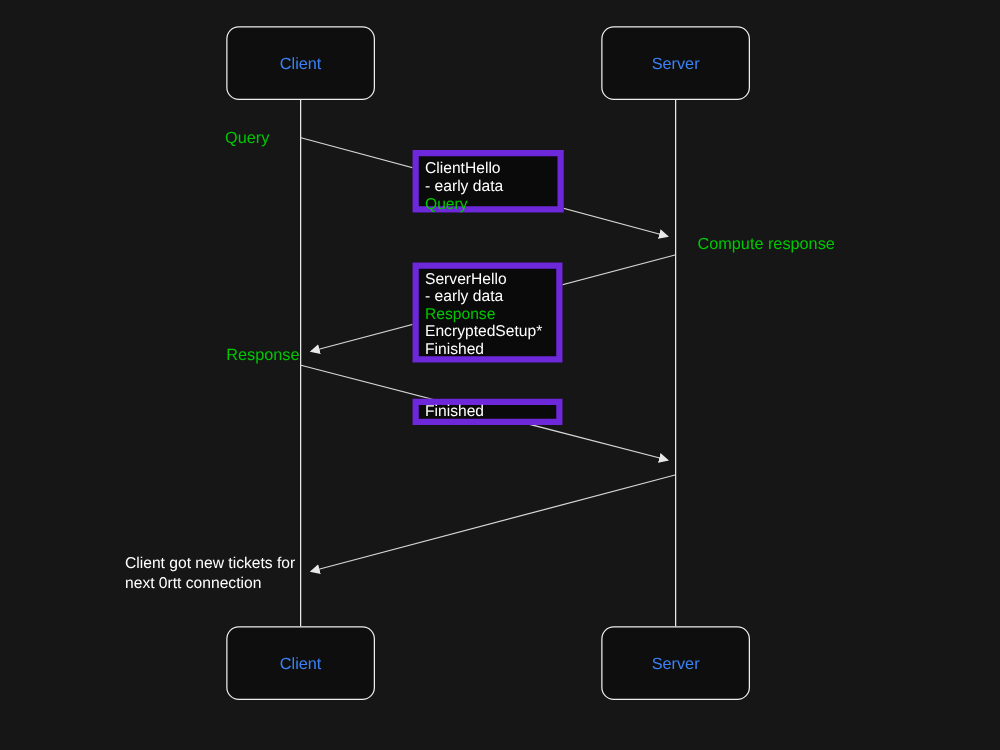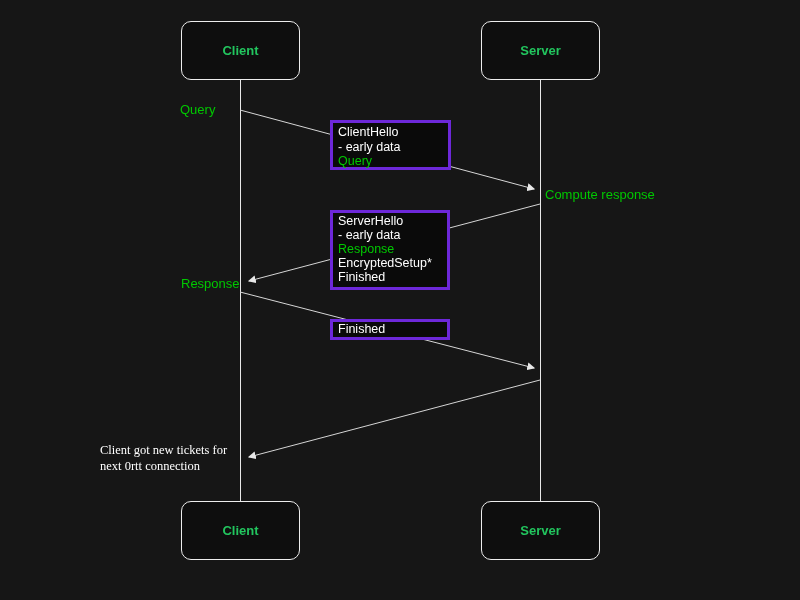--- a/index.html
+++ b/index.html
@@ -26,64 +26,62 @@
     width: 119px;
     height: 59px;
     box-sizing: border-box;
     background: #0e0e0e;
     border: 1.2px solid #ededed;
     border-radius: 10px;
     display: flex;
     align-items: center;
     justify-content: center;
     font-size: 13px;
-    color: #22c55e;
-    font-weight: bold;
+    color: #3b82f6;
   }
   .actor.top-left    { left: 181px; top: 21px; }
   .actor.top-right   { left: 481px; top: 21px; }
   .actor.bottom-left { left: 181px; top: 501px; }
   .actor.bottom-right{ left: 481px; top: 501px; }
 
   .msg-box {
     position: absolute;
     box-sizing: border-box;
     background: #0a0a0a;
-    border: 3px solid #6d28d9;
+    border: 5px solid #6d28d9;
     color: #ffffff;
     font-size: 12.5px;
     line-height: 14.5px;
     padding: 2px 5px;
     white-space: nowrap;
   }
   .msg-box.clienthello { left: 330px; top: 120px; width: 121px; height: 50px; }
   .msg-box.serverhello { left: 330px; top: 210px; width: 120px; height: 80px; line-height: 13.9px; }
   .msg-box.finished    { left: 330px; top: 319px; width: 120px; height: 21px; display: flex; align-items: center; }
   .msg-box.ticket      { left: 330px; top: 409px; width: 123px; height: 20px; display: flex; align-items: center; }
 
   .green { color: #00c800; }
 
   .side-label {
     position: absolute;
     font-size: 13px;
     color: #00c800;
     white-space: nowrap;
   }
   .side-label.query    { left: 180px; top: 102px; }
-  .side-label.compute  { left: 545px; top: 187px; }
+  .side-label.compute  { left: 558px; top: 187px; }
   .side-label.response { left: 181px; top: 276px; }
 
   .note {
     position: absolute;
     left: 100px; top: 443px;
     font-size: 12.5px;
     line-height: 15.5px;
     color: #ffffff;
     white-space: nowrap;
-    font-family: Liberation Serif, serif;
   }
 </style>
 </head>
 <body>
 
 <div class="stage">
 
   <svg class="wires" viewBox="0 0 800 600">
     <defs>
       <marker id="arrow" viewBox="0 0 10 10" refX="8.5" refY="5" markerWidth="8" markerHeight="8" orient="auto-start-reverse">

